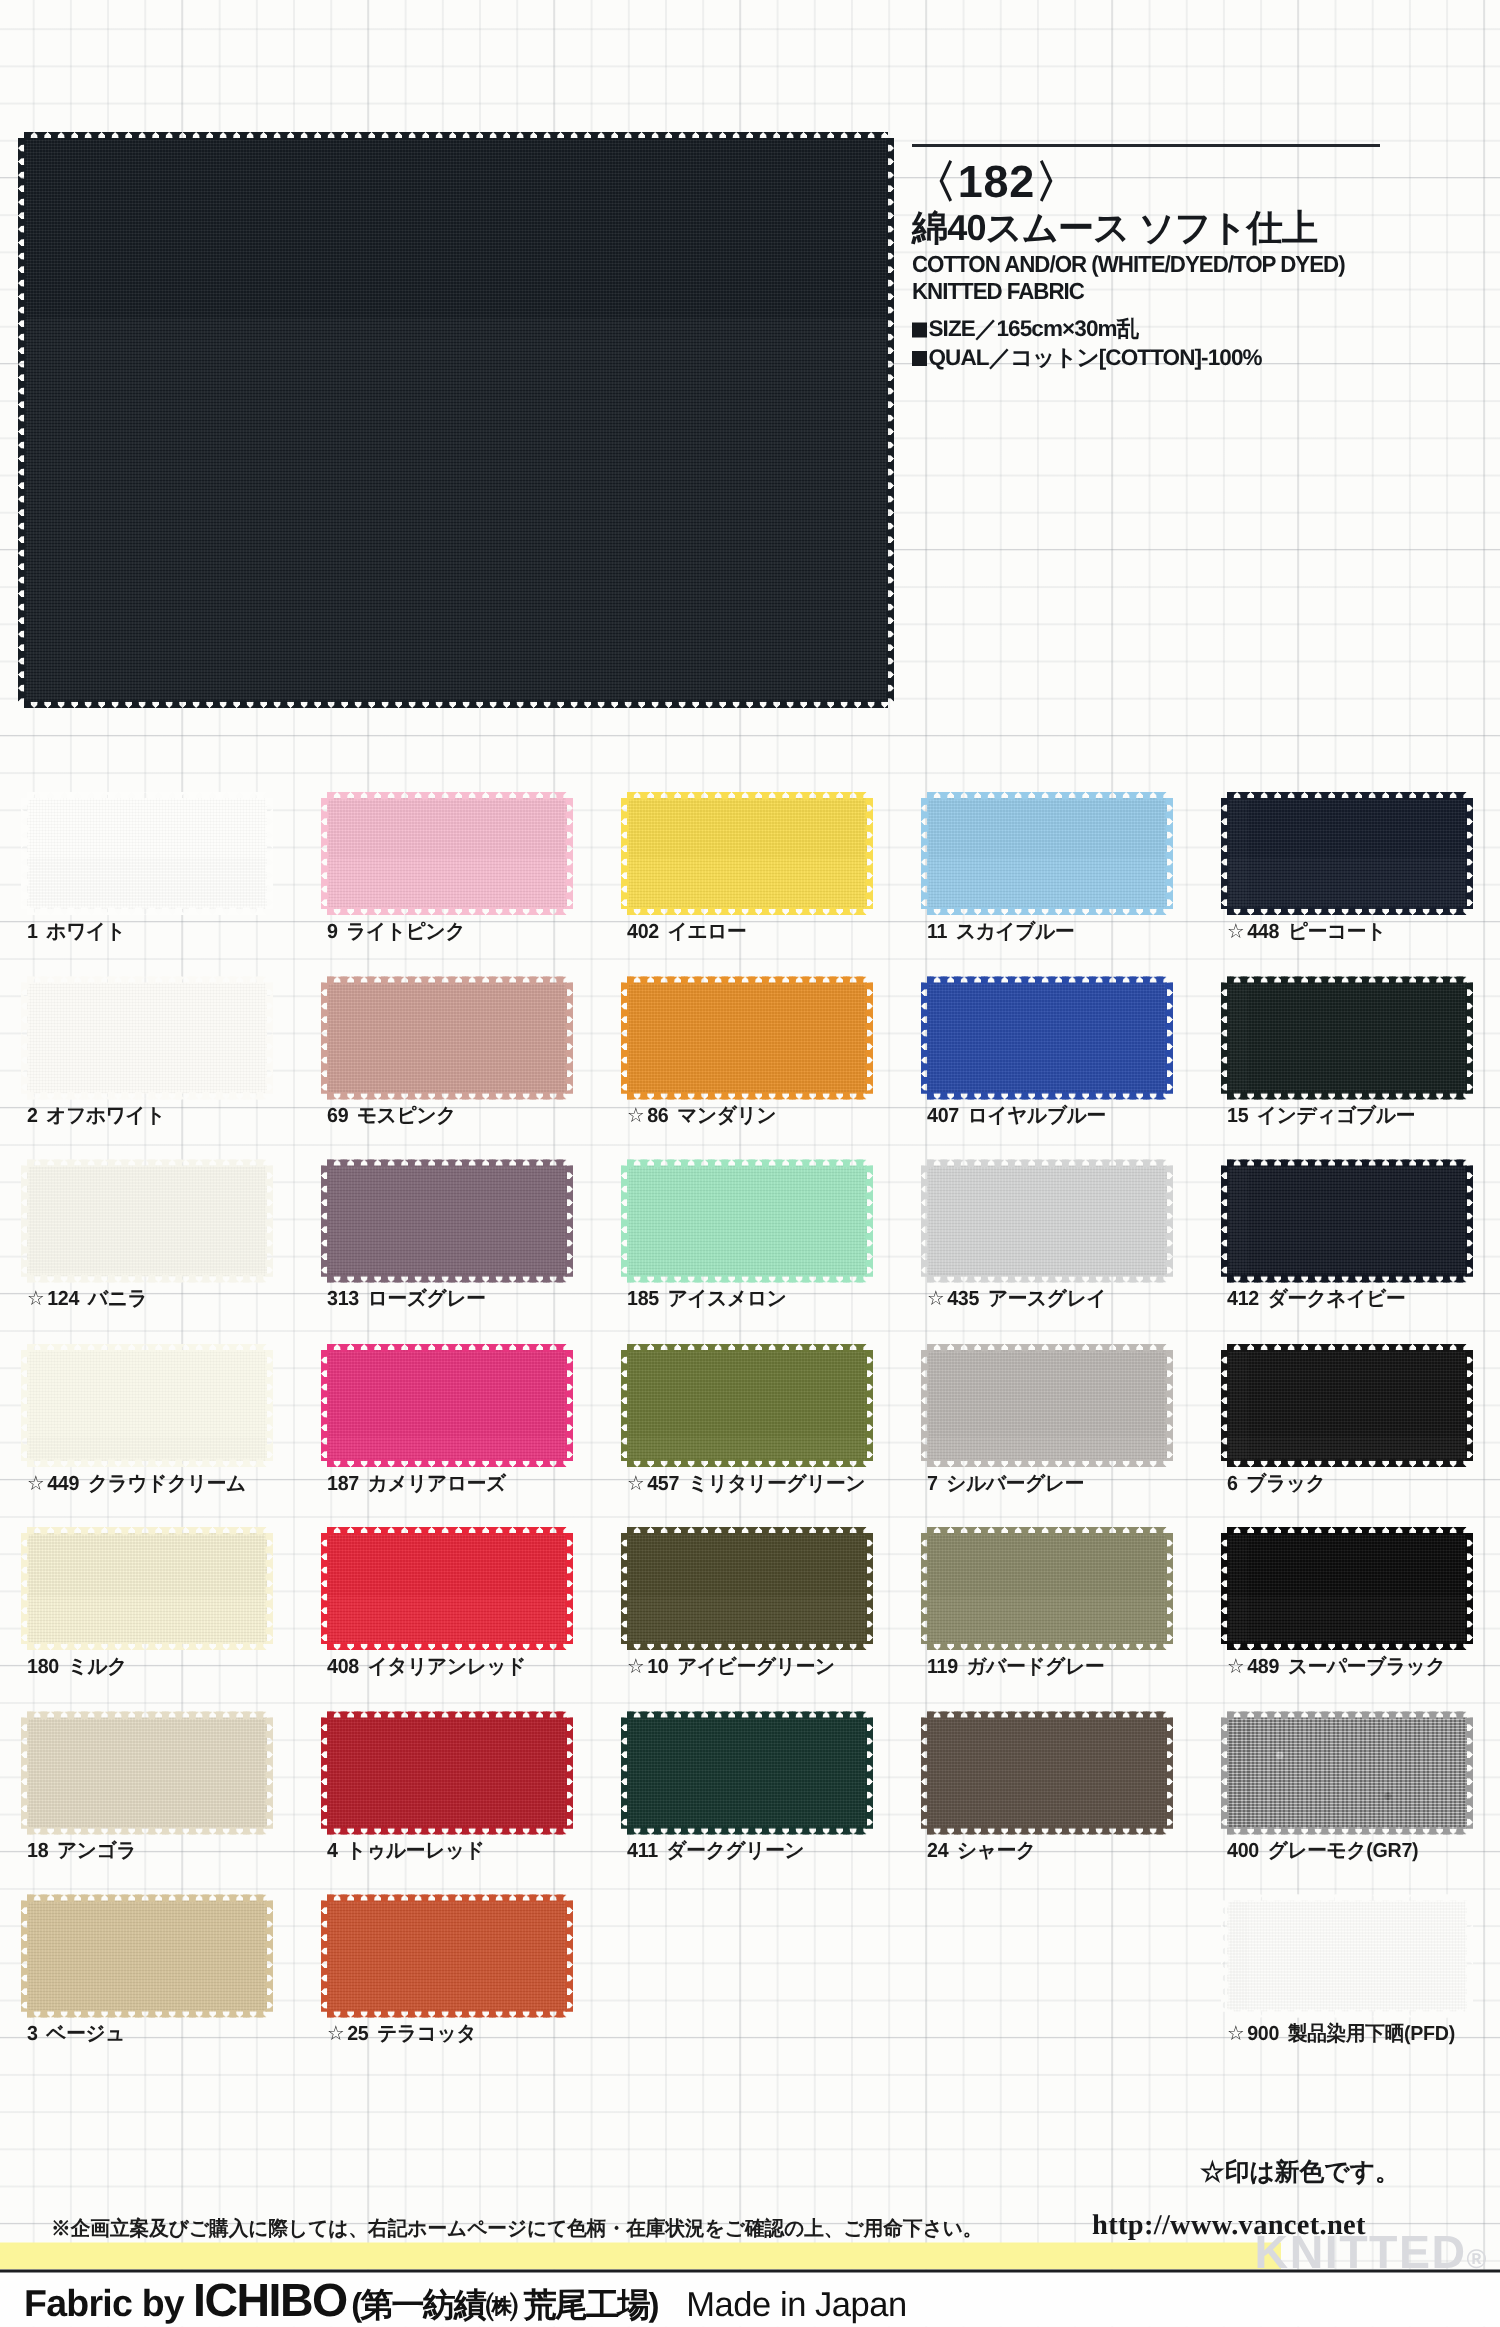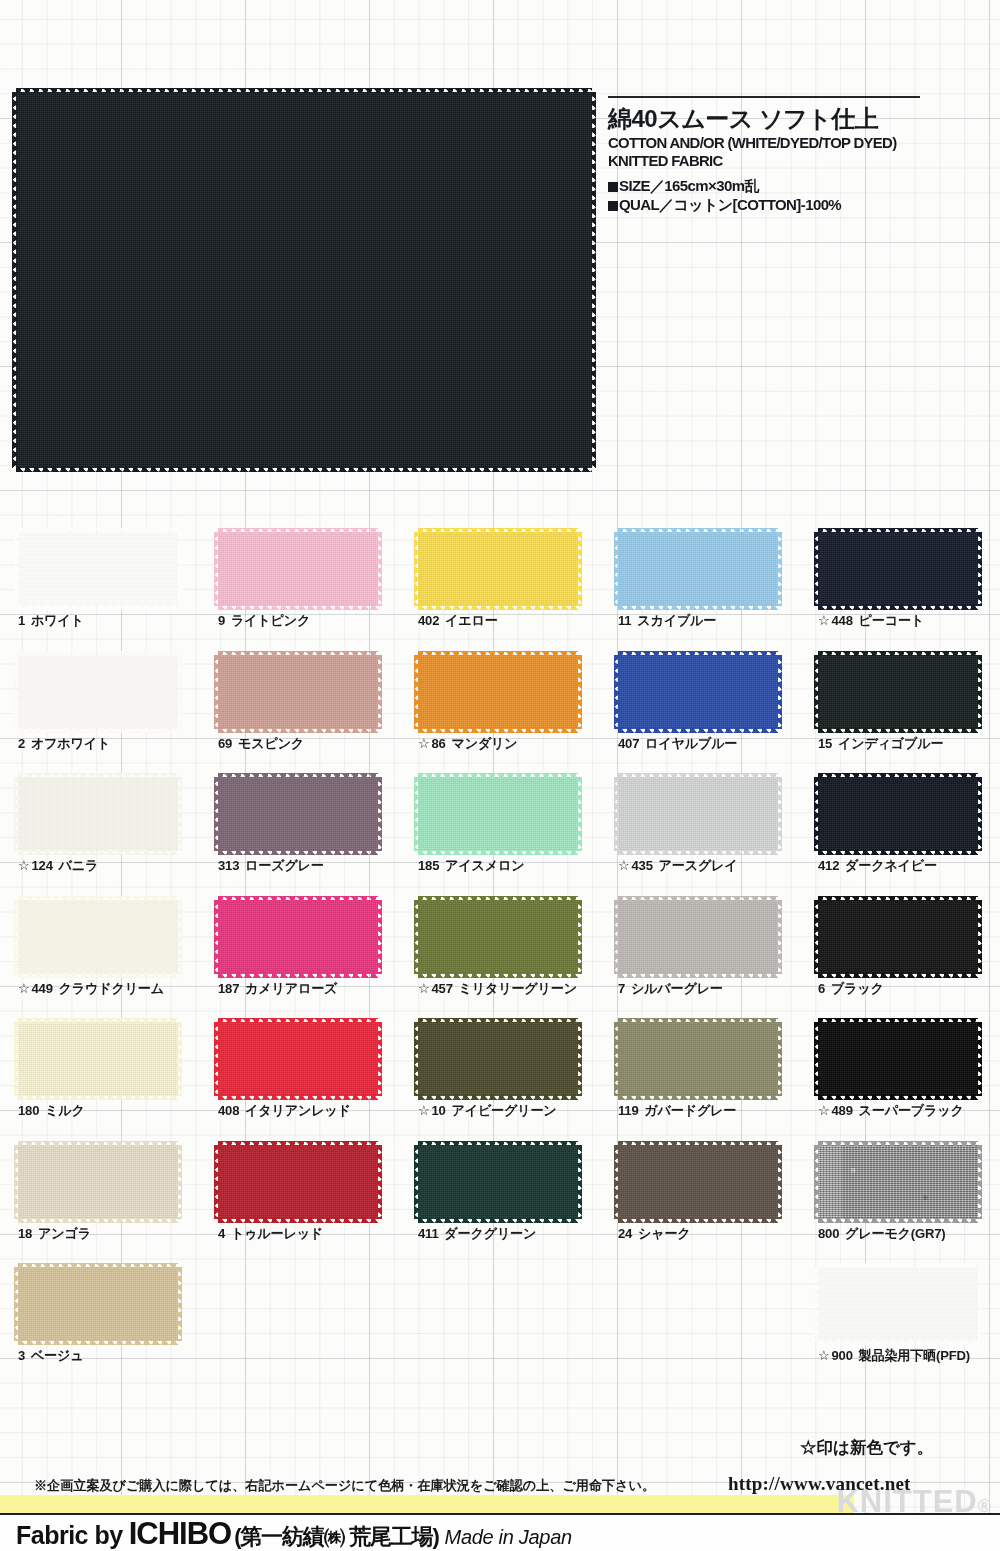--- a/index.html
+++ b/index.html
@@ -182,37 +182,38 @@
     position:absolute;left:0;top:1513px;width:1000px;height:38px;
     background:#fefefe;border-top:2px solid #1d1f22;
   }
   #credit{
     position:absolute;left:16px;top:1516px;
     white-space:nowrap;color:#111;
   }
   #credit .fb{font-size:25px;font-weight:bold;letter-spacing:-.5px;}
   #credit .brand{font-size:31px;font-weight:bold;letter-spacing:-1px;margin-left:6px;}
   #credit .paren{font-size:22px;font-weight:bold;letter-spacing:-1.2px;margin-left:3px;}
-  #credit .mij{font-size:20px;font-weight:normal;margin-left:6px;letter-spacing:-.3px;font-style:italic;}
+  #credit .mij{font-size:23px;font-weight:normal;margin-left:19px;letter-spacing:-.3px;}
 </style>
 </head>
 <body>
 
 <div id="page">
 
   <div id="hero-wrap">
     <div class="pinked" id="hero-pinked" style="width: 576px; height: 376px; --c: #161c22;">
       <div class="pinked-side l"></div>
       <div class="pinked-side r"></div>
       <div class="fabric" style="--c: #161c22;"></div>
     </div>
   </div>
 
   <div id="header">
     <div class="rule"></div>
+    <div class="code-no">〈182〉</div>
     <div class="jp-title">綿40スムース ソフト仕上</div>
     <div class="en-title">COTTON AND/OR (WHITE/DYED/TOP DYED)</div>
     <div class="en-title">KNITTED FABRIC</div>
     <div class="spec-list">
       <div class="spec"><span class="sqbullet"></span><span>SIZE／165cm×30m乱</span></div>
       <div class="spec"><span class="sqbullet"></span><span>QUAL／コットン[COTTON]-100%</span></div>
     </div>
   </div>
 
   <div id="grid">
@@ -518,33 +519,43 @@
           <div class="cap"><span class="num">24</span><span class="nm">シャーク</span></div>
         </div>
         <div class="cell" style="left: 800px;">
           <div class="chip">
             <div class="pinked" style="width: 160px; height: 74px; --c: #9b9b9b;">
               <div class="pinked-side l"></div>
               <div class="pinked-side r"></div>
               <div class="fabric heather" style="--c: #9b9b9b;"></div>
             </div>
           </div>
-          <div class="cap"><span class="num">800</span><span class="nm">グレーモク(GR7)</span></div>
+          <div class="cap"><span class="num">400</span><span class="nm">グレーモク(GR7)</span></div>
         </div>
       </div>
       <div class="row">
         <div class="cell" style="left: 0px;">
           <div class="chip">
             <div class="pinked" style="width: 160px; height: 74px; --c: #d5c39a;">
               <div class="pinked-side l"></div>
               <div class="pinked-side r"></div>
               <div class="fabric" style="--c: #d5c39a;"></div>
             </div>
           </div>
           <div class="cap"><span class="num">3</span><span class="nm">ベージュ</span></div>
+        </div>
+        <div class="cell" style="left: 200px;">
+          <div class="chip">
+            <div class="pinked" style="width: 160px; height: 74px; --c: #c9522f;">
+              <div class="pinked-side l"></div>
+              <div class="pinked-side r"></div>
+              <div class="fabric" style="--c: #c9522f;"></div>
+            </div>
+          </div>
+          <div class="cap"><span class="star">☆</span><span class="num">25</span><span class="nm">テラコッタ</span></div>
         </div>
         <div class="cell" style="left: 400px;"></div>
         <div class="cell" style="left: 800px;">
           <div class="chip">
             <div class="pinked" style="width: 160px; height: 74px; --c: #fcfcfa;">
               <div class="pinked-side l"></div>
               <div class="pinked-side r"></div>
               <div class="fabric paledot" style="--c: #fcfcfa;"></div>
             </div>
           </div>

